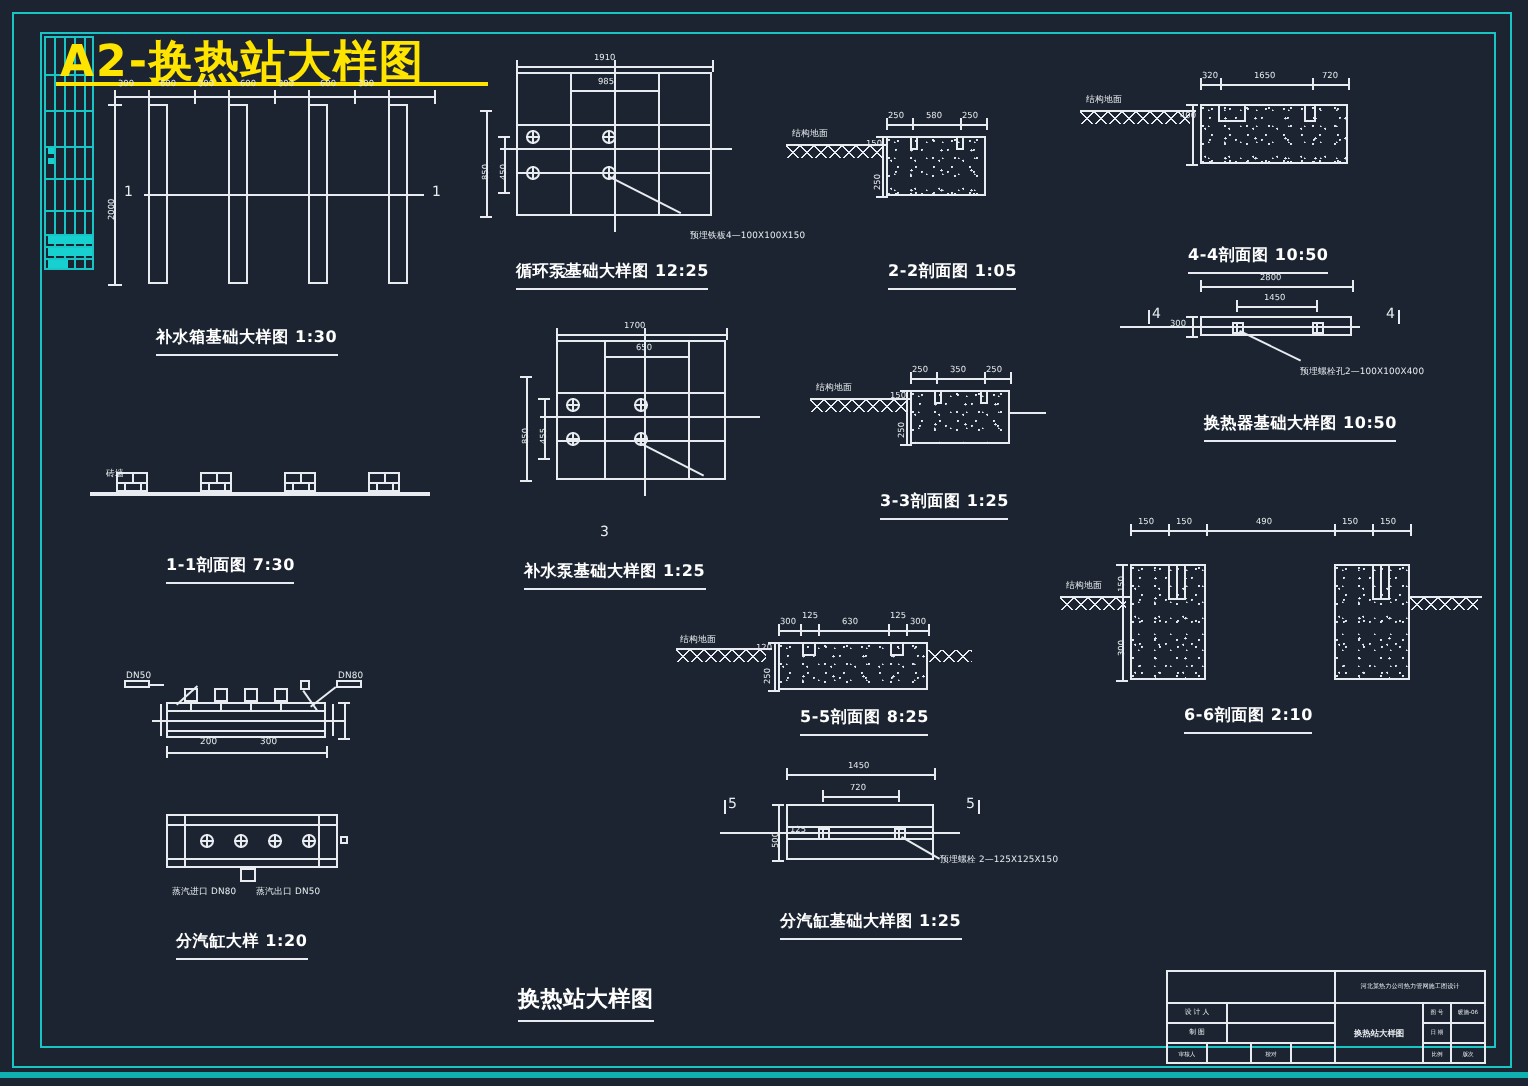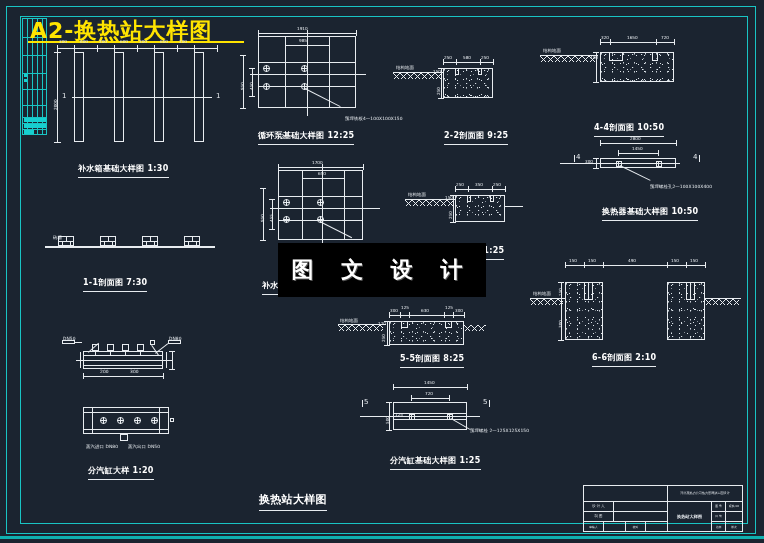--- a/index.html
+++ b/index.html
@@ -244,21 +244,21 @@
     <div class="zigzag" style="left:393px;top:73px;width:48px;"></div>
     <div class="ln lnh" style="left:393px;top:72px;width:50px"></div>
     <div class="txt" style="left:396px;top:66px">结构地面</div>
     <div class="dim" style="left:433px;top:70px">150</div>
     <div class="dimv" style="left:437px;top:95px">250</div>
     <div class="ln lnv" style="left:441px;top:68px;height:30px"></div>
     <div class="ln lnh" style="left:438px;top:68px;width:6px"></div>
     <div class="ln lnh" style="left:438px;top:98px;width:6px"></div>
 
     <div class="cap" style="left:444px;top:130px">
-      <u>2-2剖面图  9:25</u>
+      <u>2-2剖面图  1:05</u>
     </div>
   </div>
 
   <div>
     <div class="ln lnh" style="left:278px;top:167px;width:85px"></div>
     <div class="ln lnv" style="left:278px;top:164px;height:6px"></div>
     <div class="ln lnv" style="left:363px;top:164px;height:6px"></div>
     <div class="dim" style="left:312px;top:161px">1700</div>
     <div class="ln lnh" style="left:302px;top:178px;width:42px"></div>
     <div class="ln lnv" style="left:302px;top:175px;height:6px"></div>
@@ -568,17 +568,14 @@
     <div class="c" style="left:84px;top:16px;width:44px;height:30px;border-bottom:none;font-size:4.2px;font-weight:bold">换热站大样图</div>
 
     <div class="c" style="left:128px;top:16px;width:14px;height:10px;font-size:2.8px">图 号</div>
     <div class="c nb" style="left:142px;top:16px;width:16px;height:10px;font-size:2.8px">暖施-06</div>
     <div class="c" style="left:128px;top:26px;width:14px;height:10px;font-size:2.8px">日 期</div>
     <div class="c nb" style="left:142px;top:26px;width:16px;height:10px"></div>
     <div class="c nbb" style="left:128px;top:36px;width:14px;height:10px;font-size:2.8px">比例</div>
     <div class="c nb nbb" style="left:142px;top:36px;width:16px;height:10px;font-size:2.8px">版次</div>
   </div>
 
-  <div class="wm">
-    <span>图 文 设 计</span>
-  </div>
 
 </div>
 
 </body></html>

